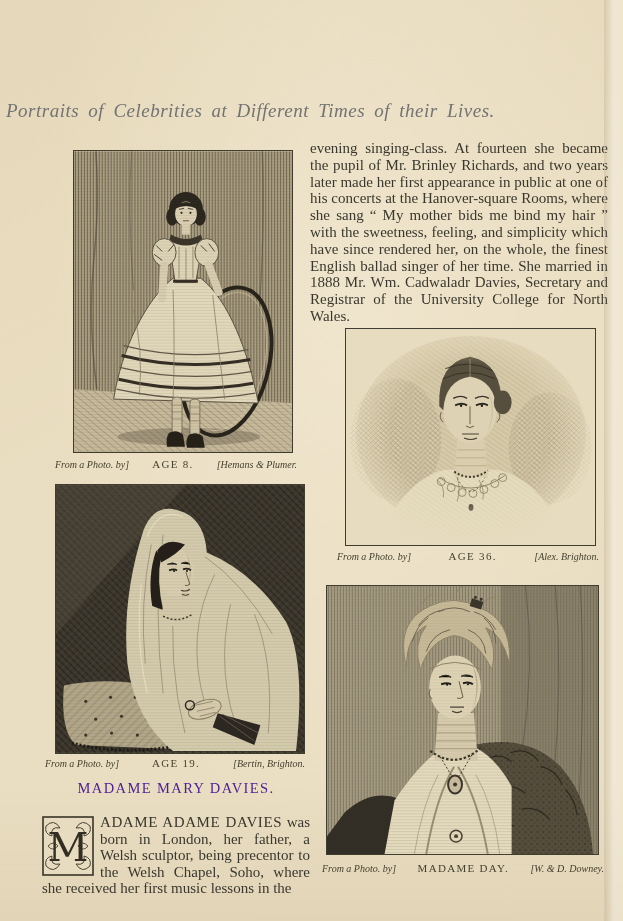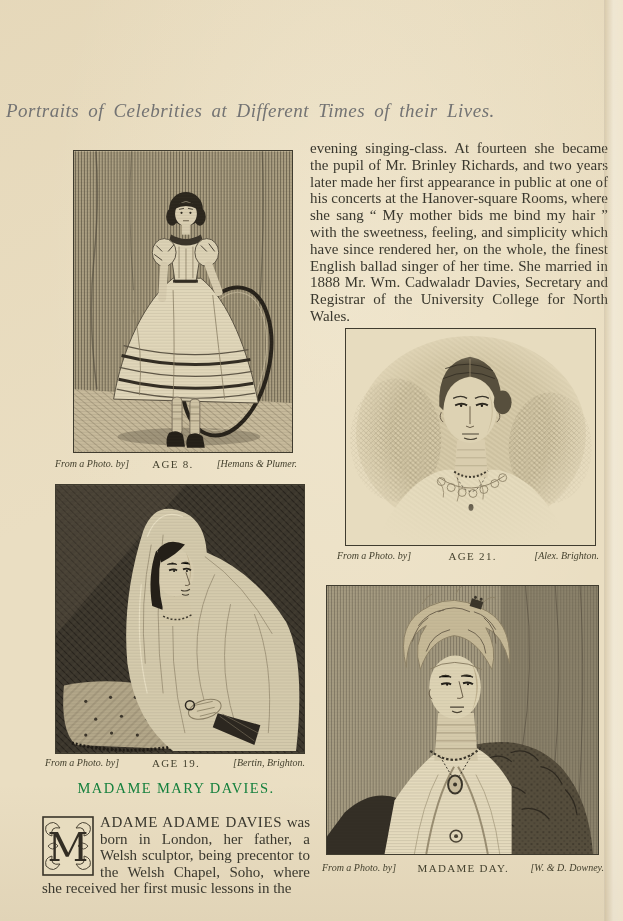--- a/index.html
+++ b/index.html
@@ -27,28 +27,28 @@
   }
   .rightcol{
     position:absolute;left:310px;top:140px;width:298px;
     font-size:15px;line-height:16.8px;text-align:justify;color:#3a382e;
   }
   .figure{
     position:absolute;border:1px solid #403c2f;box-sizing:border-box;background:#d9cdae;
   }
   .figure svg{display:block;width:100%;height:100%}
   .caption{
-    position:absolute;display:flex;justify-content:space-between;align-items:flex-start;
+    position:absolute;display:flex;justify-content:space-between;align-items:center;
     font-size:10px;color:#45422f;white-space:nowrap;gap:18px;
   }
   .caption .credit{font-style:italic}
   .caption .center{font-size:11px;letter-spacing:1.3px;font-style:normal}
   .section-heading{
     position:absolute;left:42px;top:780px;width:268px;text-align:center;
-    font-size:14.5px;letter-spacing:1.4px;color:#15803d;
+    font-size:14.5px;letter-spacing:1.4px;color:#4c1d95;
   }
   .lead{
     position:absolute;left:42px;top:799px;width:268px;
     font-size:15px;line-height:16.6px;text-align:justify;color:#3a382e;
   }
   .dropcap{float:left;width:52px;height:60px;margin:2px 6px 0 0}
   .dropcap svg{display:block;width:100%;height:100%}
   .lead-caps{letter-spacing:.6px}
 </style>
 </head>
@@ -191,21 +191,21 @@
     <circle cx="116" cy="77.5" r="1.2" fill="#1f1b14"></circle>
       <circle cx="137" cy="77.5" r="1.2" fill="#1f1b14"></circle>
     <path d="M125 78 L125 96 M121 98 q4 3 8 0" stroke="#6b5f4a" stroke-width="1" fill="none"></path>
     <path d="M117 106 h17 M119 110 q7 3 13 0" stroke="#4a4334" stroke-width="1.2" fill="none"></path>
     <path d="M96 84 q-3 6 2 10 M154 84 q3 6 -2 10" stroke="#6b5f4a" stroke-width="1" fill="none"></path>
     <rect width="251" height="218" fill="url(#f2fade)"></rect>
   </svg>
 </div>
 <div class="caption" style="left:337px;top:550px;width:262px">
   <span class="credit">From a Photo. by]</span>
-  <span class="center">AGE 21.</span>
+  <span class="center">AGE 36.</span>
   <span class="credit">[Alex. Brighton.</span>
 </div>
 
 <div class="figure" style="left:55px;top:484px;width:250px;height:270px">
   <svg viewBox="0 0 250 270">
     <defs>
       <pattern id="f3a" width="5" height="5" patternUnits="userSpaceOnUse" patternTransform="rotate(45)">
           <path d="M0 2.5H5" stroke="#1f1b15" stroke-width=".9"></path>
         </pattern>
       <pattern id="f3b" width="6" height="6" patternUnits="userSpaceOnUse" patternTransform="rotate(-45)">

